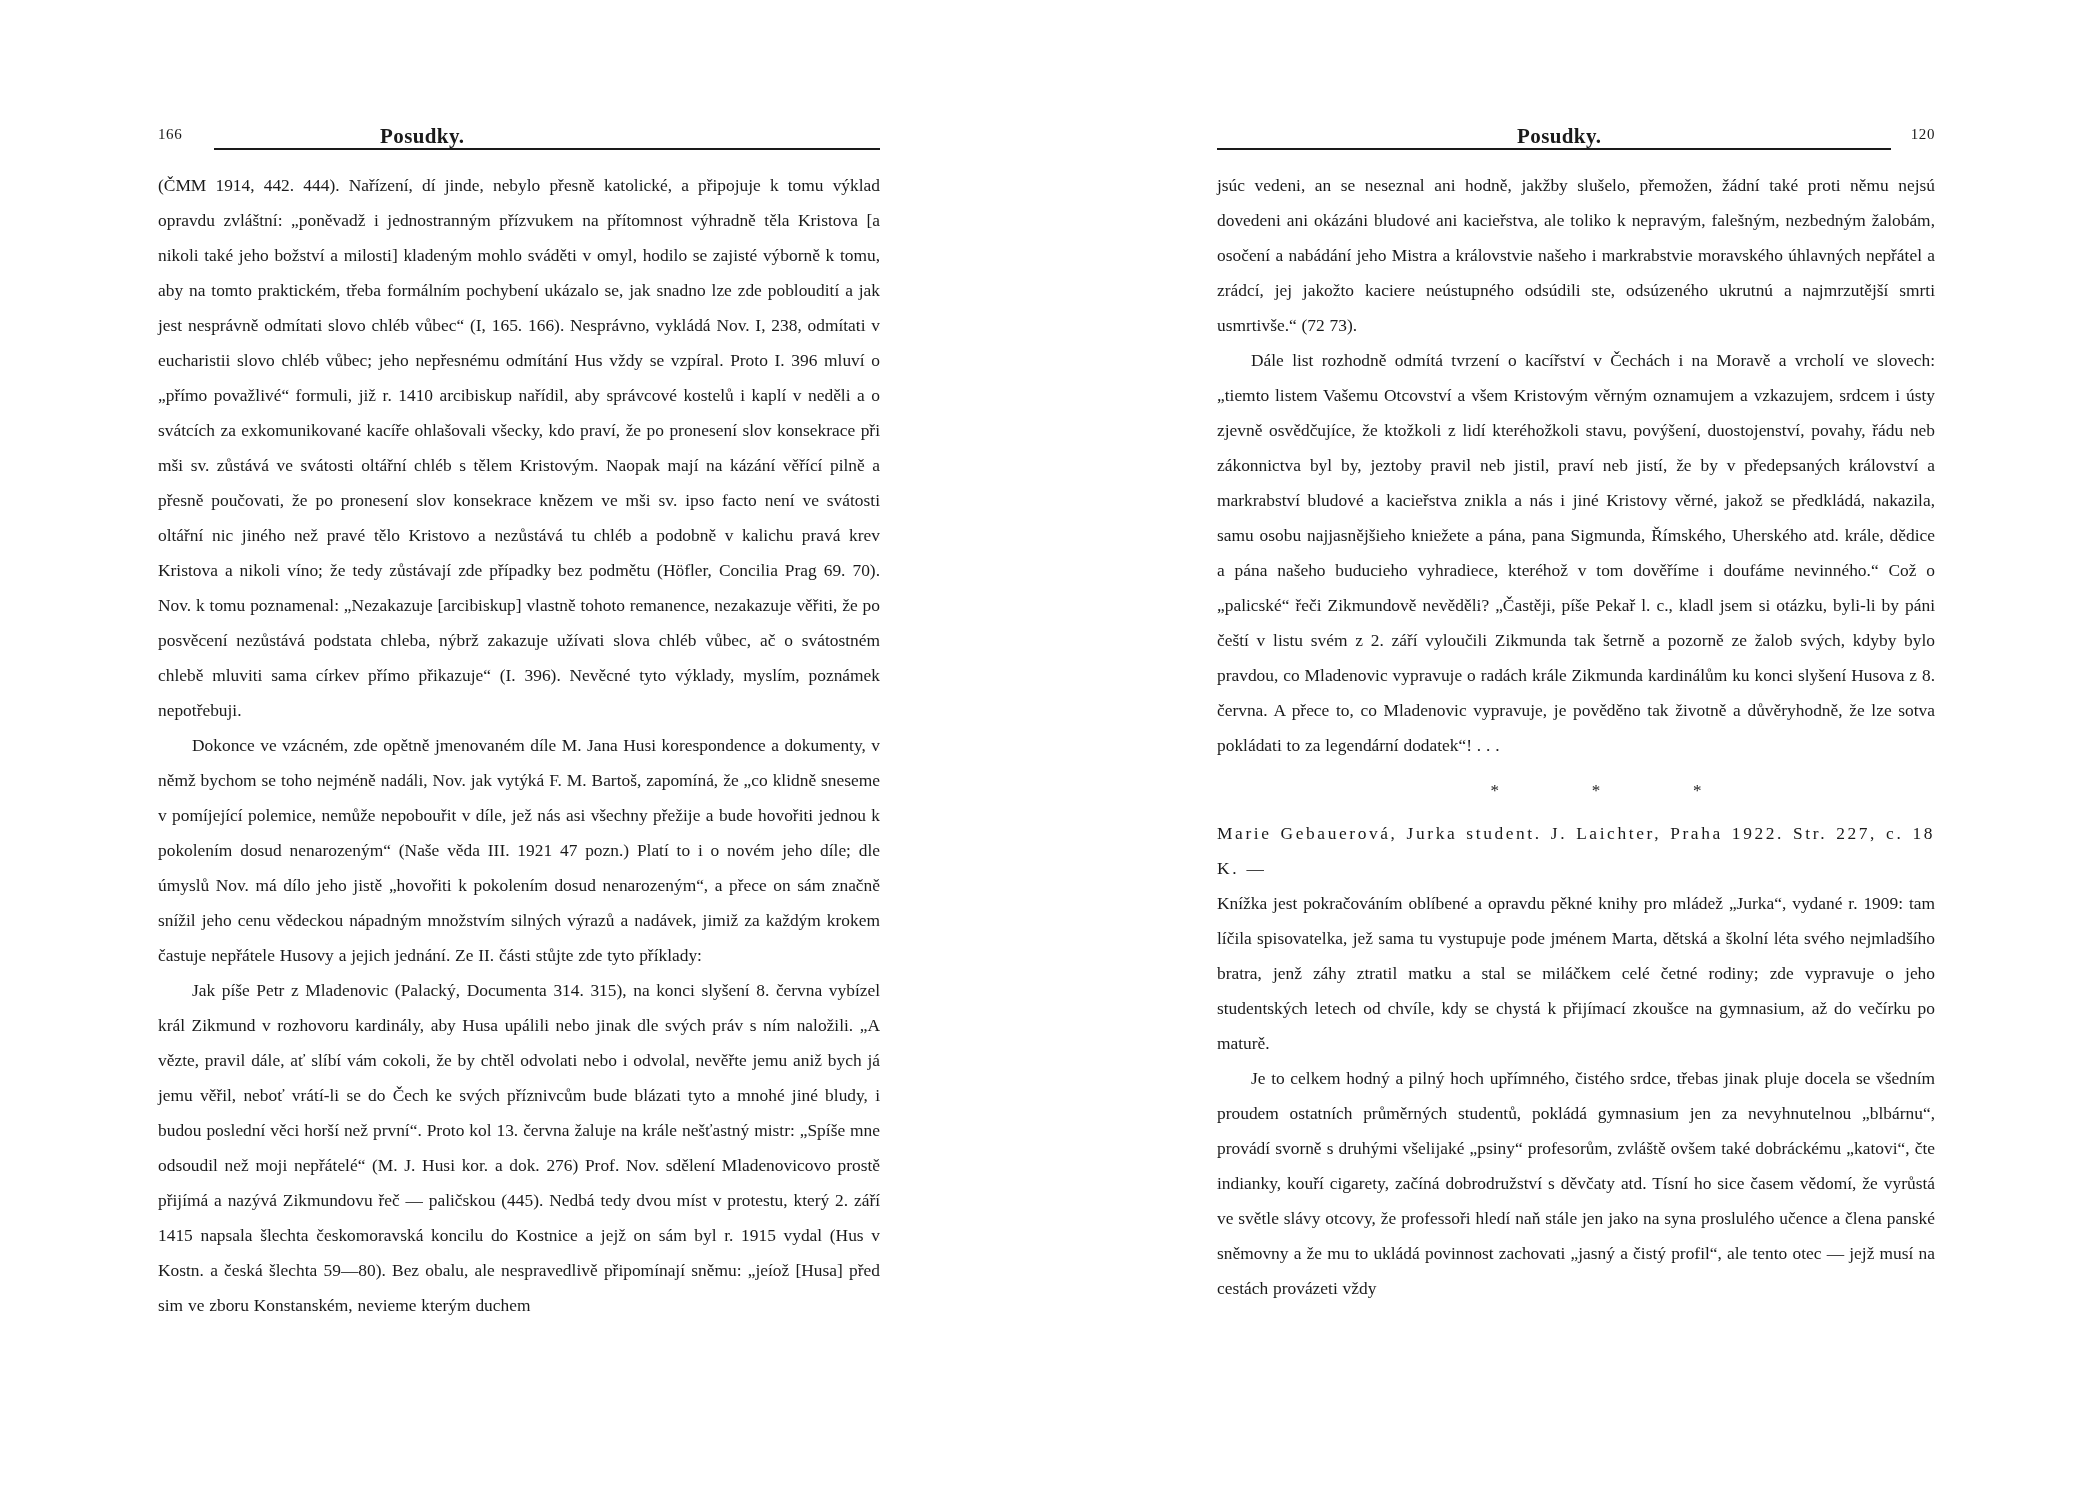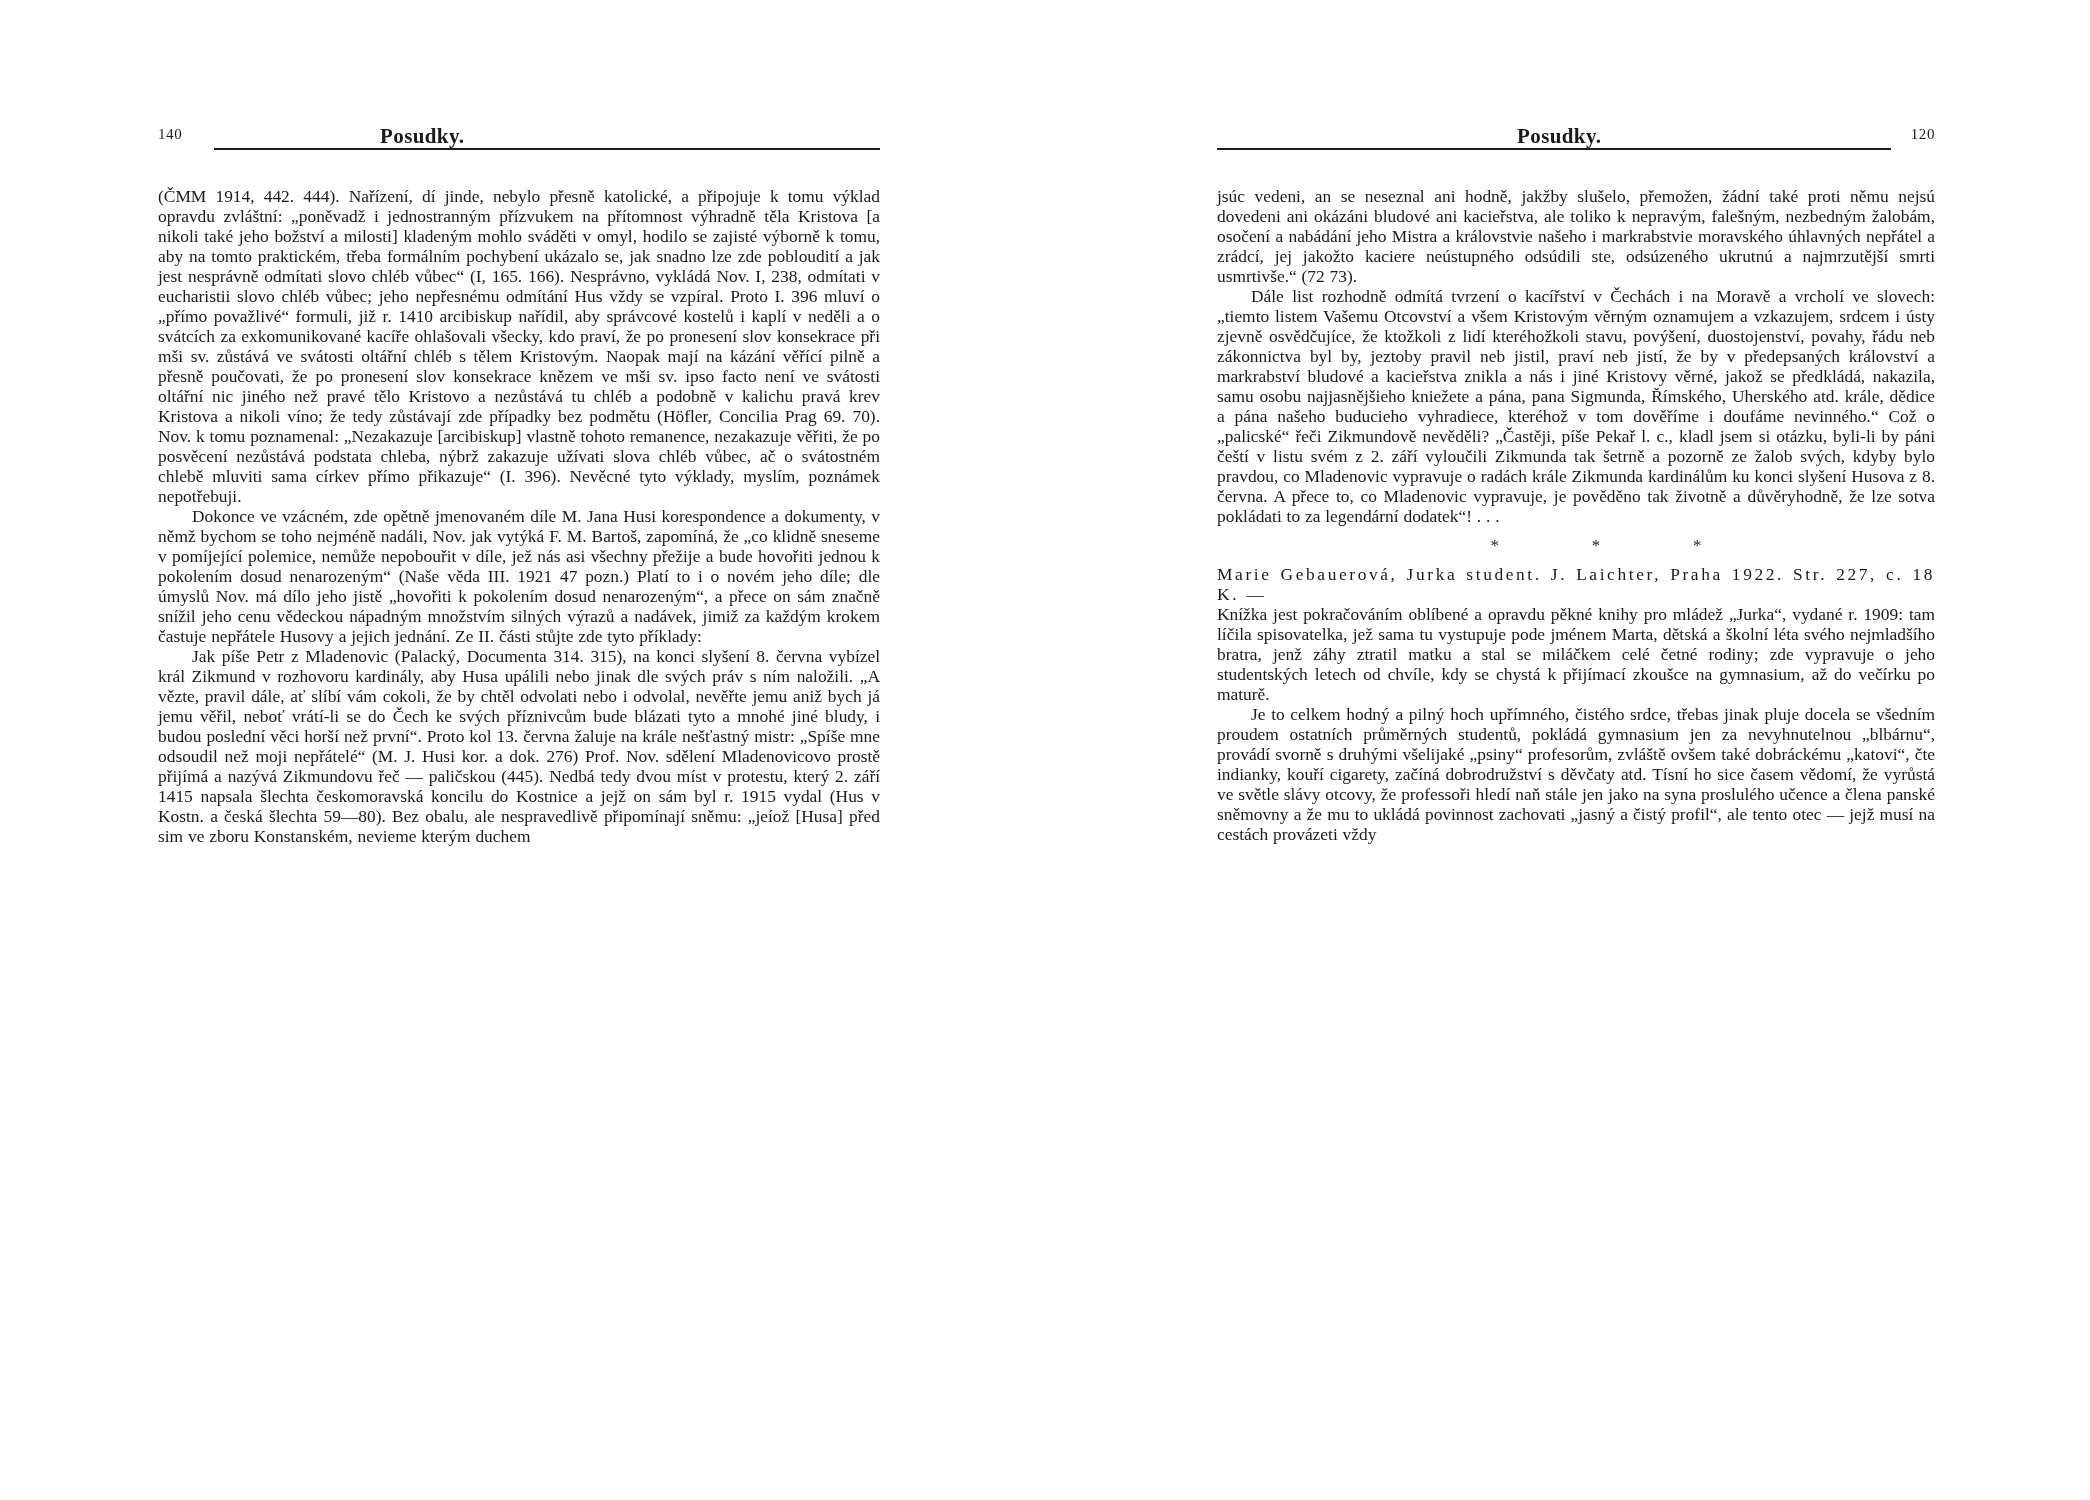--- a/index.html
+++ b/index.html
@@ -63,23 +63,23 @@
     position: absolute;
     left: 0;
     right: 0;
     top: 28px;
     border-bottom: 2px solid #1a1a1a;
   }
   .page-left .head-rule  { left: 56px; right: 0; }
   .page-right .head-rule { left: 0; right: 44px; }
 
   .body-text {
-    margin-top: 32px;
+    margin-top: 14px;
     font-size: 17.4px;
-    line-height: 20px;
+    line-height: 35px;
     text-align: justify;
     text-justify: inter-word;
     word-spacing: 0.5px;
     hyphens: none;
   }
   .body-text p {
     margin: 0;
     text-indent: 34px;
   }
   .body-text p.noindent { text-indent: 0; }
@@ -101,21 +101,21 @@
 </style>
 </head>
 <body>
 
 <div class="page-spread">
 
   <div class="page page-left">
     <div class="col-inner">
 
       <div class="running-head">
-        <div class="folio">140</div>
+        <div class="folio">166</div>
         <div class="title">Posudky.</div>
         <div class="head-rule"></div>
       </div>
 
       <div class="body-text">
         <p class="noindent">(ČMM 1914, 442. 444). Nařízení, dí jinde, nebylo přesně katolické, a připojuje k tomu výklad opravdu zvláštní: „poněvadž i jednostranným přízvukem na přítomnost výhradně těla Kristova [a nikoli také jeho božství a milosti] kladeným mohlo sváděti v omyl, hodilo se zajisté výborně k tomu, aby na tomto praktickém, třeba formálním pochybení ukázalo se, jak snadno lze zde pobloudití a jak jest nesprávně odmítati slovo chléb vůbec“ (I, 165. 166). Nesprávno, vykládá Nov. I, 238, odmítati v eucharistii slovo chléb vůbec; jeho nepřesnému odmítání Hus vždy se vzpíral. Proto I. 396 mluví o „přímo považlivé“ formuli, již r. 1410 arcibiskup nařídil, aby správcové kostelů i kaplí v neděli a o svátcích za exkomunikované kacíře ohlašovali všecky, kdo praví, že po pronesení slov konsekrace při mši sv. zůstává ve svátosti oltářní chléb s tělem Kristovým. Naopak mají na kázání věřící pilně a přesně poučovati, že po pronesení slov konsekrace knězem ve mši sv. ipso facto není ve svátosti oltářní nic jiného než pravé tělo Kristovo a nezůstává tu chléb a podobně v kalichu pravá krev Kristova a nikoli víno; že tedy zůstávají zde případky bez podmětu (Höfler, Concilia Prag 69. 70). Nov. k tomu poznamenal: „Nezakazuje [arcibiskup] vlastně tohoto remanence, nezakazuje věřiti, že po posvěcení nezůstává podstata chleba, nýbrž zakazuje užívati slova chléb vůbec, ač o svátostném chlebě mluviti sama církev přímo přikazuje“ (I. 396). Nevěcné tyto výklady, myslím, poznámek nepotřebuji.</p>
         <p>Dokonce ve vzácném, zde opětně jmenovaném díle M. Jana Husi korespondence a dokumenty, v němž bychom se toho nejméně nadáli, Nov. jak vytýká F. M. Bartoš, zapomíná, že „co klidně sneseme v pomíjející polemice, nemůže nepobouřit v díle, jež nás asi všechny přežije a bude hovořiti jednou k pokolením dosud nenarozeným“ (Naše věda III. 1921 47 pozn.) Platí to i o novém jeho díle; dle úmyslů Nov. má dílo jeho jistě „hovořiti k pokolením dosud nenarozeným“, a přece on sám značně snížil jeho cenu vědeckou nápadným množstvím silných výrazů a nadávek, jimiž za každým krokem častuje nepřátele Husovy a jejich jednání. Ze II. části stůjte zde tyto příklady:</p>
         <p>Jak píše Petr z Mladenovic (Palacký, Documenta 314. 315), na konci slyšení 8. června vybízel král Zikmund v rozhovoru kardinály, aby Husa upálili nebo jinak dle svých práv s ním naložili. „A vězte, pravil dále, ať slíbí vám cokoli, že by chtěl odvolati nebo i odvolal, nevěřte jemu aniž bych já jemu věřil, neboť vrátí-li se do Čech ke svých příznivcům bude blázati tyto a mnohé jiné bludy, i budou poslední věci horší než první“. Proto kol 13. června žaluje na krále nešťastný mistr: „Spíše mne odsoudil než moji nepřátelé“ (M. J. Husi kor. a dok. 276) Prof. Nov. sdělení Mladenovicovo prostě přijímá a nazývá Zikmundovu řeč — paličskou (445). Nedbá tedy dvou míst v protestu, který 2. září 1415 napsala šlechta českomoravská koncilu do Kostnice a jejž on sám byl r. 1915 vydal (Hus v Kostn. a česká šlechta 59—80). Bez obalu, ale nespravedlivě připomínají sněmu: „jeíož [Husa] před sim ve zboru Konstanském, nevieme kterým duchem</p>
       </div>
 

